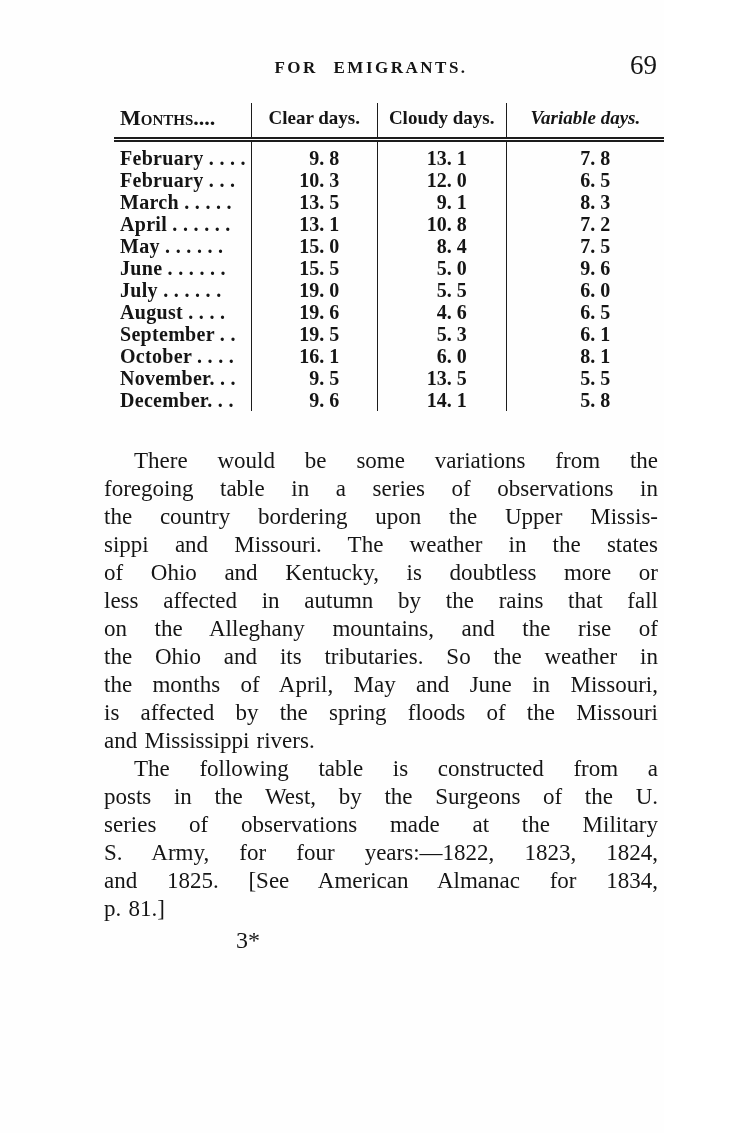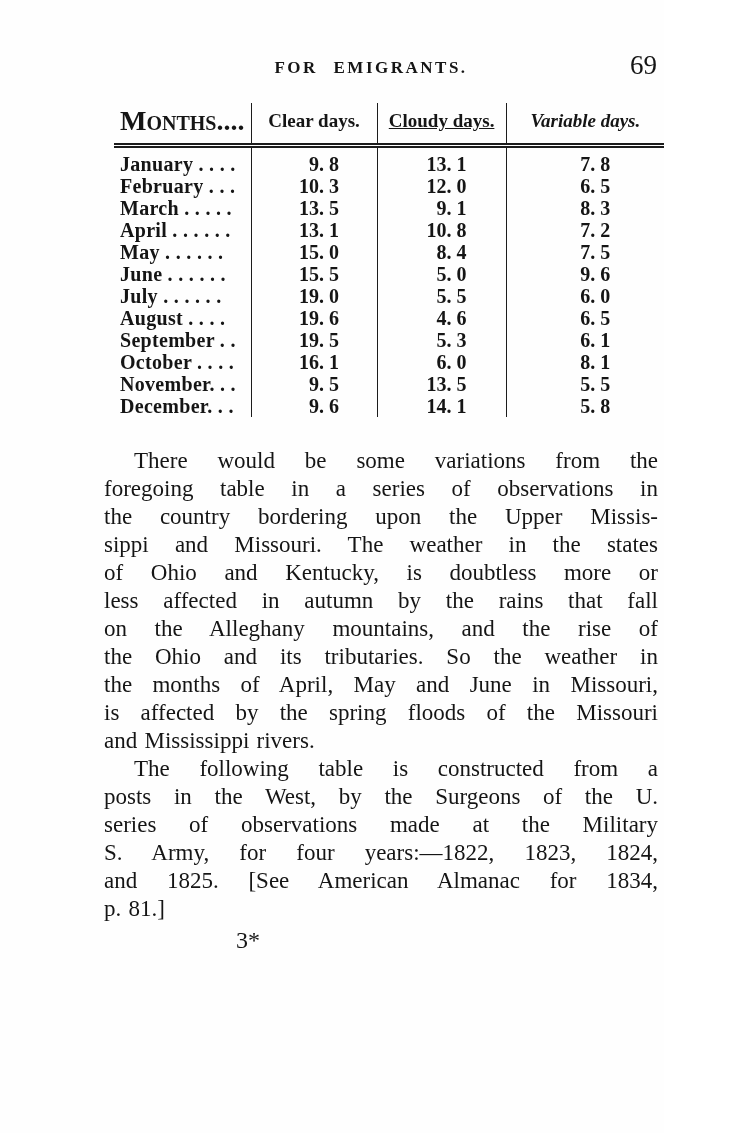--- a/index.html
+++ b/index.html
@@ -30,26 +30,26 @@
   }
   .weather-table th {
     font-size:19px; font-weight:bold;
     border-bottom:5px double #1c1c1c;
     padding:2px 3px 6px 3px;
     white-space:nowrap;
     text-align:center;
   }
   .weather-table th.months-h {
     font-variant:small-caps;
-    font-size:28px;
+    font-size:22px;
     text-align:left; padding-left:6px;
   }
   .weather-table th.w1 { width:128px; }
   .weather-table th.w2 { width:122px; }
-  .weather-table th.w3 { width:124px;text-decoration:underline; }
+  .weather-table th.w3 { width:124px; }
   .weather-table th.w4 { width:156px;font-style:italic; }
   .weather-table .vr { border-right:1.5px solid #1c1c1c; }
   .weather-table td {
     font-size:20px; height:22px; line-height:22px;
     padding:0 3px; white-space:nowrap;
   }
   .weather-table td.month { text-align:left; padding-left:6px; letter-spacing:0.3px; }
   .weather-table td.val { text-align:center; }
   .weather-table td.val .num { display:inline-block; min-width:50px; text-align:right; }
   .weather-table tbody tr:first-child td { padding-top:5px; }
@@ -79,21 +79,21 @@
     <thead>
       <tr>
         <th class="months-h w1 vr">Months....</th>
         <th class="w2 vr">Clear days.</th>
         <th class="w3 vr">Cloudy days.</th>
         <th class="w4">Variable days.</th>
       </tr>
     </thead>
     <tbody>
       <tr>
-        <td class="month vr">January . . . .</td>
+        <td class="month vr">February . . . .</td>
         <td class="val vr"><span class="num">9. 8</span></td>
         <td class="val vr"><span class="num">13. 1</span></td>
         <td class="val"><span class="num">7. 8</span></td>
       </tr>
       <tr>
         <td class="month vr">February . . .</td>
         <td class="val vr"><span class="num">10. 3</span></td>
         <td class="val vr"><span class="num">12. 0</span></td>
         <td class="val"><span class="num">6. 5</span></td>
       </tr>

